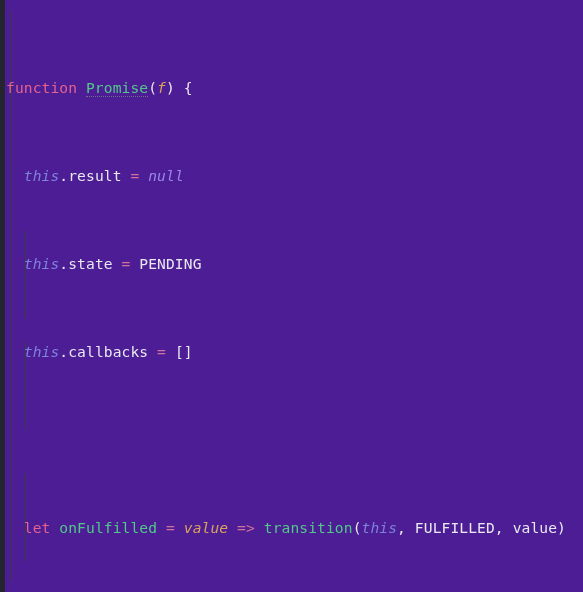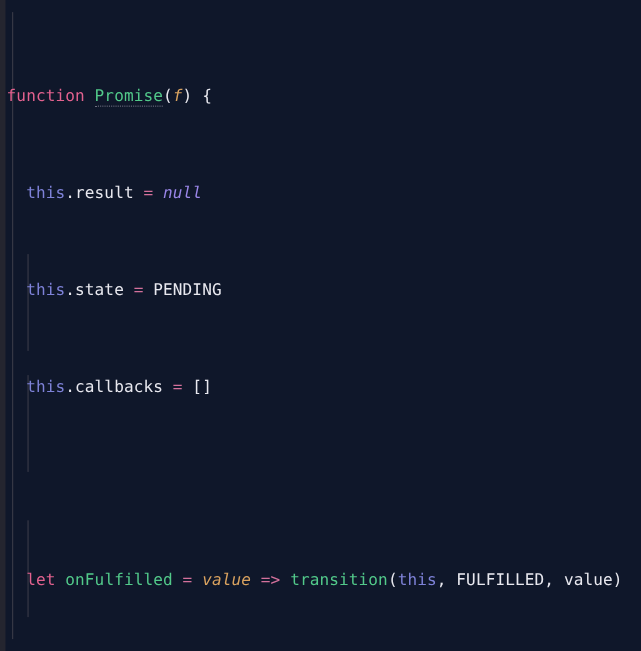--- a/index.html
+++ b/index.html
@@ -56,30 +56,30 @@
     width: 1px;
     background: #3a3b48;
     z-index: 1;
   }
 
   
   .kw      { color: #e3628f; }            
   .fn      { color: #52c98a; }            
   .fn-def  { color: #52c98a; border-bottom: 1px dotted #6f7080; }
   .param   { color: #d9a25f; font-style: italic; }  
-  .this    { color: #7e82d8; }  
+  .this    { color: #7e82d8; font-style: italic; }  
   .const   { color: #9a86e8; font-style: italic; }            
   .op      { color: #d4719c; }            
   .punc    { color: #e8e8ef; }            
   .ident   { color: #e8e8ef; }            
 </style>
 </head>
 <body style="background: rgb(41, 42, 53);">
 
-<div id="editor" style="background: #0f172a;">
+<div id="editor" style="background: #4c1d95;">
 
   <div id="gutter" style="background: rgb(36, 37, 47);"></div>
 
   <div class="guide" style="left: 11px; top: 11px; height: 570px; background: rgb(58, 59, 72);"></div>
   <div class="guide" style="left: 25px; top: 231px; height: 88px; background: rgb(58, 59, 72);"></div>
   <div class="guide" style="left: 25px; top: 341px; height: 88px; background: rgb(58, 59, 72);"></div>
   <div class="guide" style="left: 25px; top: 473px; height: 88px; background: rgb(58, 59, 72);"></div>
 
   <div id="code" style="font-size: 14.6px; line-height: 22px;">
 

